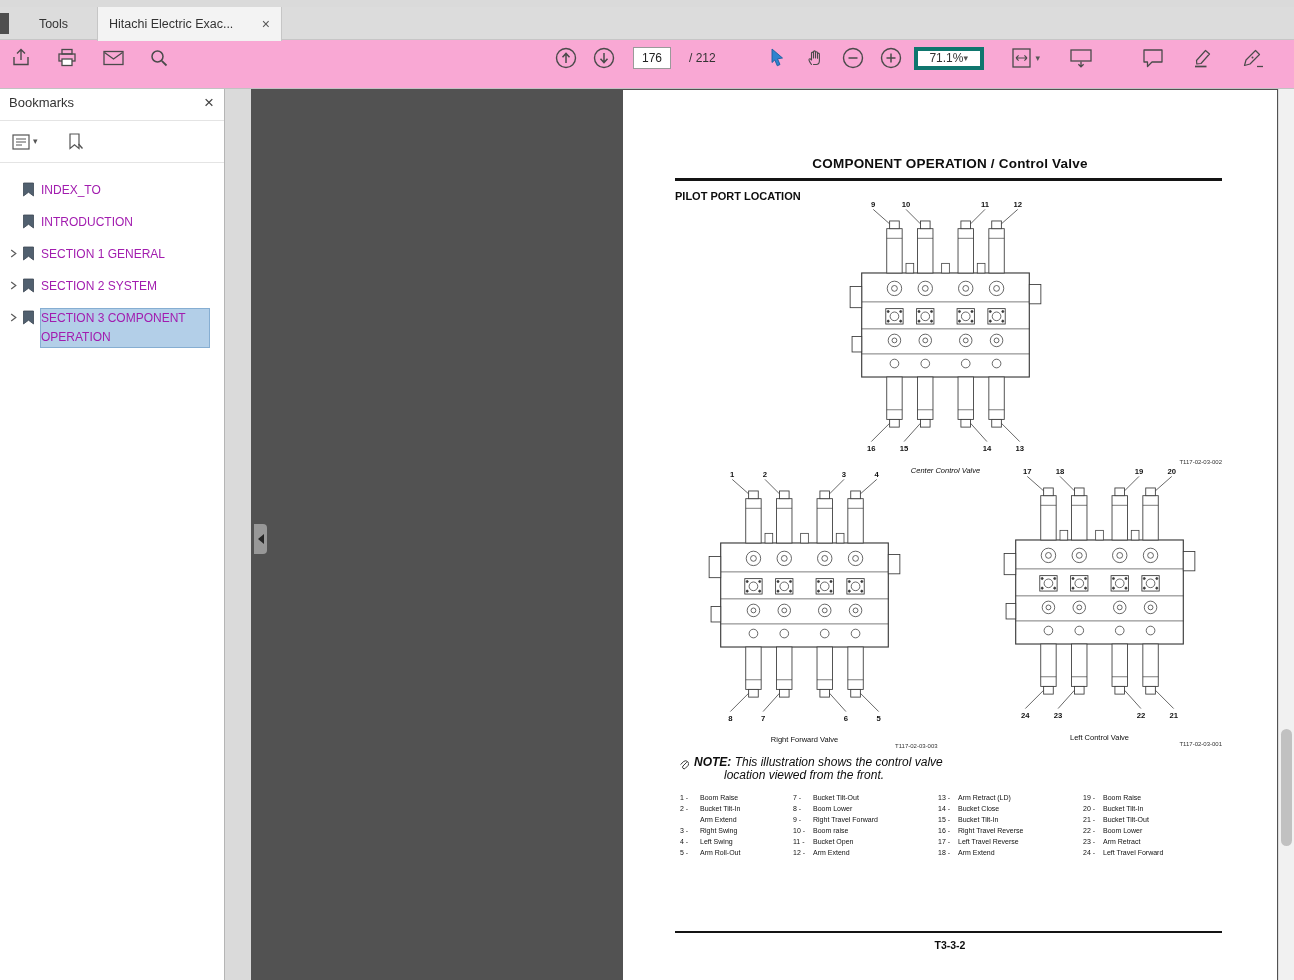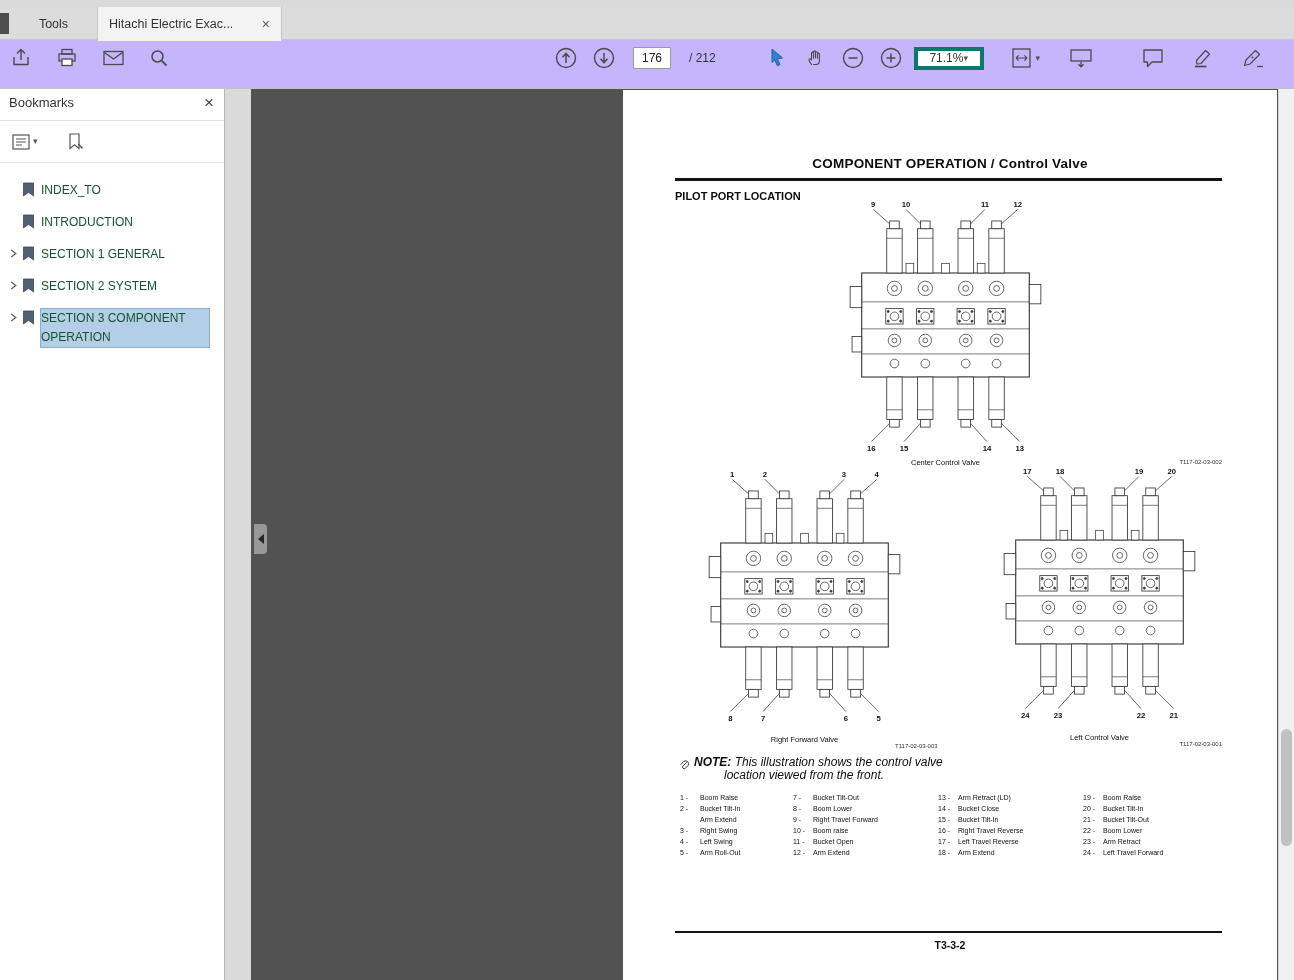--- a/index.html
+++ b/index.html
@@ -14,21 +14,21 @@
   .tab { position:absolute; top:0; height:33px; display:flex; align-items:center;
     font-size:12.5px; color:#333; }
   .tab-tools { left:10px; width:87px; justify-content:center; cursor:default; }
   .tab-doc { left:97px; width:185px; background:#f3f3f3;
     border-left:1px solid #c6c6c6; border-right:1px solid #c6c6c6;
     height:34px; padding:0 11px; justify-content:space-between; }
   .tab-close { color:#555; font-size:14px; line-height:1; }
 
   
   .toolbar { position:absolute; top:34px; left:0; right:0; height:55px;
-    background:#c4b5fd; border-bottom:1px solid #c2c2c2; z-index:4; }
+    background:#f9a8d4; border-bottom:1px solid #c2c2c2; z-index:4; }
   .tb-group { position:absolute; top:9px; display:flex; align-items:center; }
   .tb-left { left:6px; gap:16px; }
   .tb-center { left:551px; gap:8px; }
   .tb-right { right:26px; gap:20px; }
   .tb-btn { background:none; border:none; width:30px; height:30px;
     display:inline-flex; align-items:center; justify-content:center; padding:0; cursor:default; }
   .page-input { width:38px; height:22px; border:1px solid #9a9a9a; background:#fff;
     text-align:center; font-size:12px; color:#222; margin-left:6px;
     font-family:"Liberation Sans", sans-serif; }
   .page-total { font-size:12px; color:#333; margin:0 10px; }
@@ -46,21 +46,21 @@
     padding:0 10px 0 9px; font-size:13px; color:#333; border-bottom:1px solid #e4e4e4; }
   .sb-close { font-size:17px; color:#444; line-height:1; }
   .sb-tools { height:42px; display:flex; align-items:center; gap:6px;
     padding:0 10px; border-bottom:1px solid #e4e4e4; }
   .sb-tool { display:inline-flex; align-items:center; gap:3px; background:none; border:none; padding:2px; }
   .sb-tool2 { margin-left:18px; }
   .bm-list { padding-top:12px; }
   .bm-item { display:flex; align-items:flex-start; padding:6px 4px 6px 6px; }
   .bm-exp { width:14px; display:flex; justify-content:center; margin-top:4px; flex:none; }
   .bm-icon { margin:1px 6px 0 2px; flex:none; }
-  .bm-label { font-size:12px; color:#14532d; line-height:1.58; max-width:168px; }
+  .bm-label { font-size:12px; color:#a21caf; line-height:1.58; max-width:168px; }
   .bm-label.selected { background:#b3cfe8; outline:1px solid #86aed2; }
 
   
   .doc-area { position:absolute; top:84px; left:226px; right:0; bottom:0;
     background:#525252; overflow:hidden;margin-left:25px; }
   .collapse-handle { position:absolute; left:3px; top:440px; width:13px; height:30px;
     background:#989898; border-radius:0 4px 4px 0;
     display:flex; align-items:center; justify-content:center; }
   .tri-left { width:0; height:0; border-top:5px solid transparent;
     border-bottom:5px solid transparent; border-right:6px solid #252525; }
@@ -74,21 +74,21 @@
     background:#fff; color:#0d0d0d; }
   .doc-title { position:absolute; top:66px; left:0; width:100%; text-align:center;
     font-size:13.5px; font-weight:bold; letter-spacing:.2px; }
   .title-rule { position:absolute; top:88px; left:52px; right:55px; height:3px; background:#141414; }
   .section-heading { position:absolute; top:100px; left:52px; font-size:11px; font-weight:bold; }
   .fig { position:absolute; width:205px; height:262px; }
   .fig-center { left:220px; top:104px; }
   .fig-right  { left:79px;  top:374px; }
   .fig-left   { left:374px; top:371px; }
   .fig-caption { position:absolute; font-size:7.5px; width:205px; text-align:center; }
-  .cap-center { left:220px; top:368px; }
+  .cap-center { left:220px; top:376px;font-style:italic; }
   .cap-right  { left:79px;  top:645px; }
   .cap-left   { left:374px; top:643px; }
   .fig-code { position:absolute; font-size:6px; color:#333; }
   .code-center { right:55px; top:369px; }
   .code-right  { left:272px; top:653px; }
   .code-left   { right:55px; top:651px; }
 
   .note { position:absolute; left:56px; top:666px; display:flex; gap:5px; width:330px; }
   .note-icon { flex:none; margin-top:1px; }
   .note-text { font-style:italic; font-size:12px; line-height:12.5px; }

